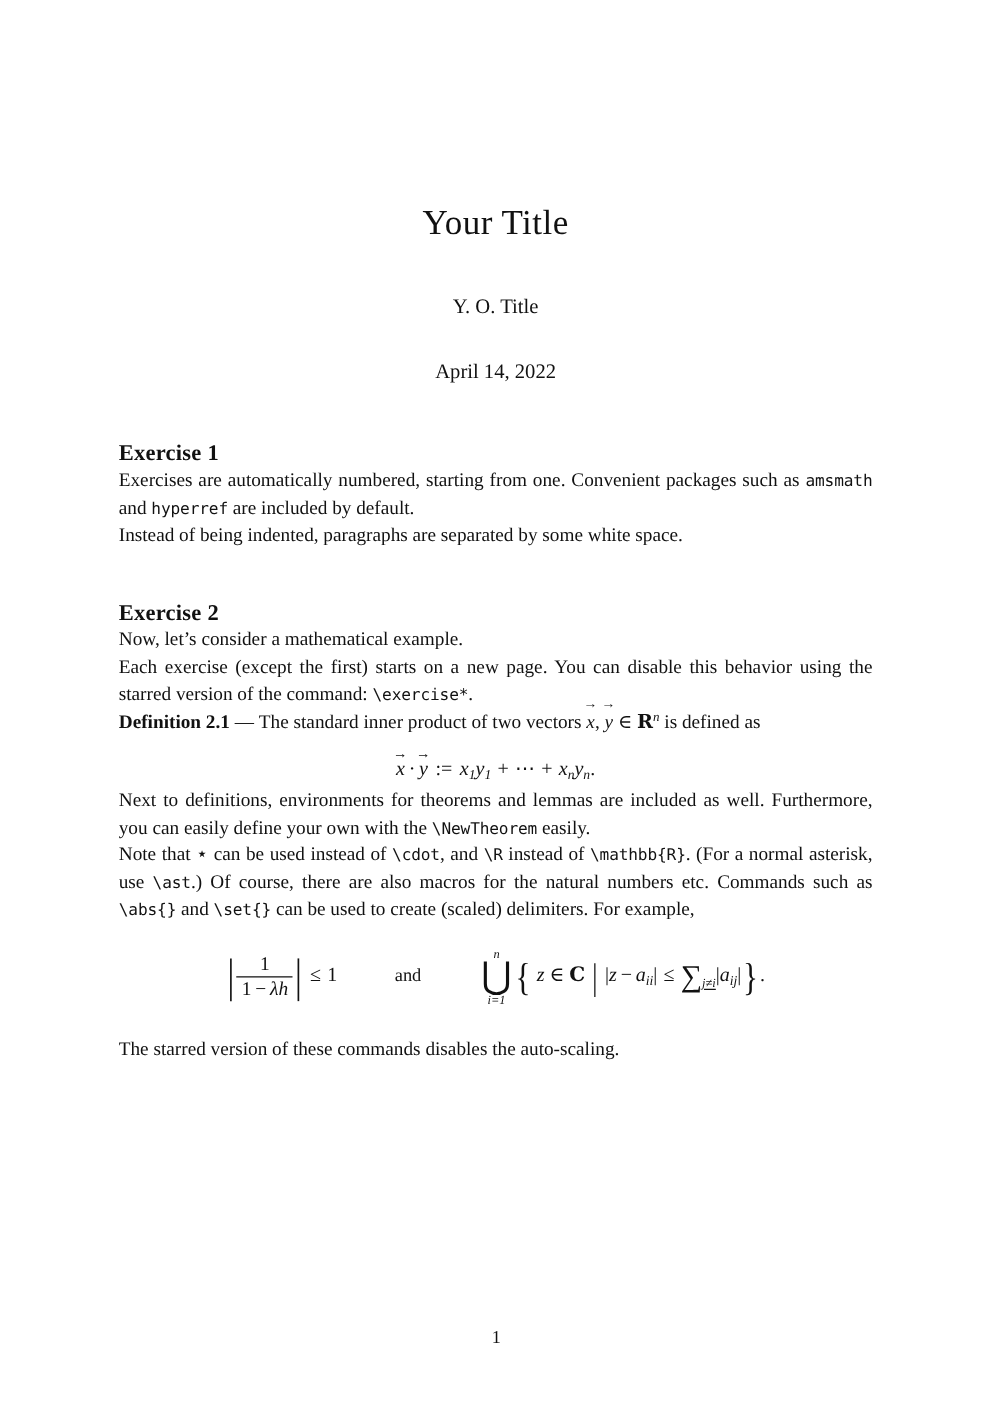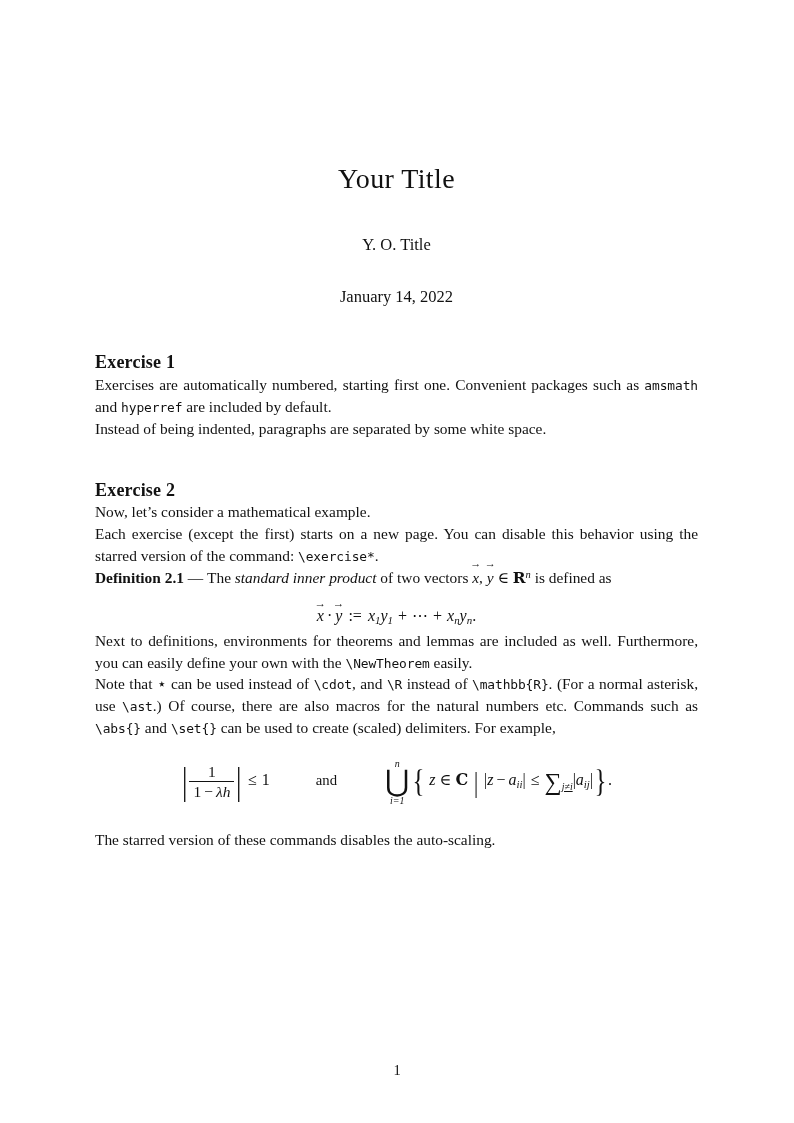--- a/index.html
+++ b/index.html
@@ -69,21 +69,21 @@
   .gap-lg { margin-top: 17px; }
   .gap-md { margin-top: 14px; }
 
   code, .mono {
     font-family: "DejaVu Sans Mono", "Liberation Mono", monospace;
     font-size: 12.9px;
     letter-spacing: -0.1px;
   }
 
   .defn-head { font-weight: bold; }
-  .ital { font-style: italic; }
+  .ital { }
 
   
   .math { font-family: "Liberation Serif", "DejaVu Serif", serif; font-style: italic; }
   .mathrm { font-style: normal; }
   .display-math {
     text-align: center;
     font-size: 16px;
     margin: 0;
     padding-top: 16px;
     padding-bottom: 4px;
@@ -188,27 +188,27 @@
 </head>
 <body>
 
 <div class="page">
 
   <div class="content">
 
     <div class="titleblock">
       <h1 class="doc-title">Your Title</h1>
       <div class="doc-author">Y. O. Title</div>
-      <div class="doc-date">January 14, 2022</div>
+      <div class="doc-date">April 14, 2022</div>
     </div>
 
     <h2 class="exercise-heading ex1-heading">Exercise 1</h2>
 
     <p class="body gap-lg">
-      <span>Exercises are automatically numbered, starting first one. Convenient packages such as </span><code class="mono">amsmath</code><span> and </span><code class="mono">hyperref</code><span> are included by default.</span>
+      <span>Exercises are automatically numbered, starting from one. Convenient packages such as </span><code class="mono">amsmath</code><span> and </span><code class="mono">hyperref</code><span> are included by default.</span>
     </p>
 
     <p class="body gap-md">
       <span>Instead of being indented, paragraphs are separated by some white space.</span>
     </p>
 
     <h2 class="exercise-heading ex2-heading">Exercise 2</h2>
 
     <p class="body gap-md">
       <span>Now, let’s consider a mathematical example.</span>

